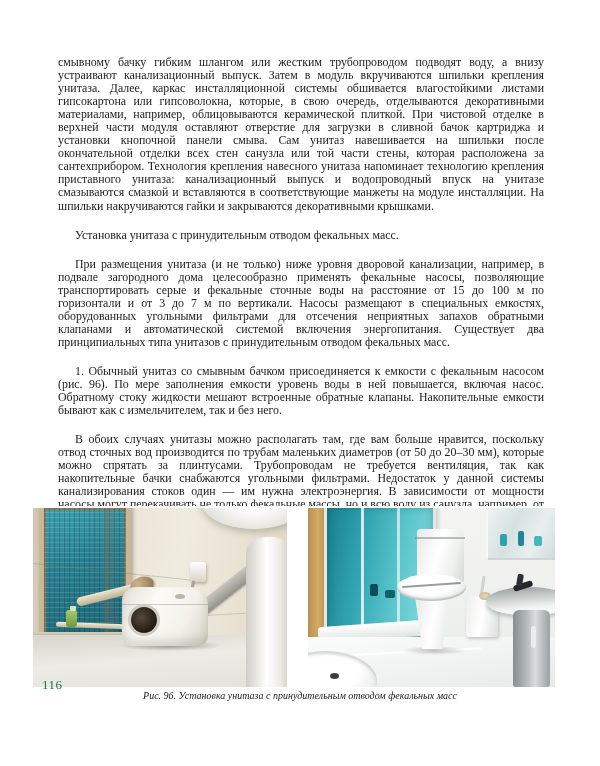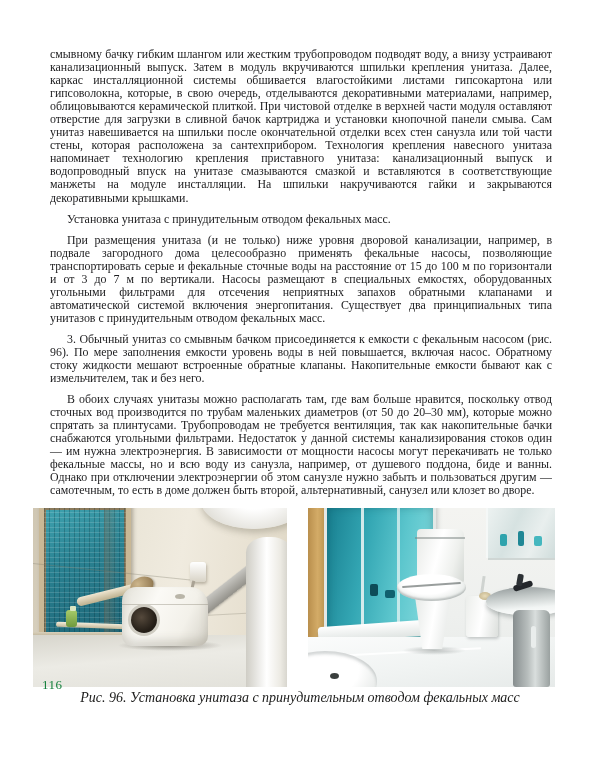--- a/index.html
+++ b/index.html
@@ -11,21 +11,21 @@
     color:#1c1c1e;
     overflow:hidden;
   }
   
   .textcol{
     position:absolute;left:42px;top:40px;width:518px;height:466px;
     overflow:hidden;
     font-size:11.9px;line-height:13.05px;
     text-align:justify;
   }
-  .textcol p{margin:8px;text-indent:17px;}
+  .textcol p{margin:16px;text-indent:17px;}
   .textcol p.no-indent{text-indent:0;}
   .textcol p.section-heading{}
   
   .photo{position:absolute;overflow:hidden;}
   .photo *{position:absolute;}
   .photo-left{left:33px;top:508px;width:254px;height:179px;}
   .photo-right{left:308px;top:508px;width:247px;height:179px;}
 
   
   .lp-wall{inset:0;background:linear-gradient(100deg,#cfc6b2 0%,#e9e4d6 30%,#f0ebdf 55%,#e6dfcf 85%,#d8d0bc 100%);}
@@ -81,34 +81,34 @@
   .rp-sink-pedestal{right:2%;top:57%;width:15%;height:43%;background:linear-gradient(90deg,#878e8f 0%,#b8bebd 40%,#d9dedd 60%,#9aa1a0 100%);border-radius:6px 6px 3px 3px;}
   .rp-sink-hole{right:7.5%;top:66%;width:5px;height:22px;background:#e9edec;border-radius:3px;}
   .rp-floor{left:0;top:72%;width:100%;height:28%;background:linear-gradient(170deg,#fbfcfc 0%,#f0f3f2 55%,#e6eae9 100%);}
   .rp-floor-gloss{left:10%;top:80%;width:60%;height:2px;background:rgba(255,255,255,.9);transform:rotate(-3deg);}
   .rp-corner-fixture{left:-14%;top:80%;width:42%;height:34%;background:radial-gradient(ellipse at 40% 30%,#ffffff 50%,#dfe3e1 85%);border-radius:50%;box-shadow:inset 0 3px 3px rgba(110,120,118,.3);}
   .rp-corner-dot{left:9%;top:92%;width:9px;height:6px;background:#3a3f3e;border-radius:50%;}
 
   
   .caption{
     position:absolute;left:40px;top:690px;width:520px;
-    text-align:center;font-style:italic;font-size:14px;color:#20201f;
+    text-align:center;font-style:italic;font-size:10px;color:#20201f;
   }
   .folio{position:absolute;left:42px;top:677px;font-size:13px;letter-spacing:.5px;color:#15803d;}
 </style>
 </head>
 <body>
 
 <div class="page">
 
   <div class="textcol">
     <p class="no-indent">смывному бачку гибким шлангом или жестким трубопроводом подводят воду, а внизу устраивают канализационный выпуск. Затем в модуль вкручиваются шпильки крепления унитаза. Далее, каркас инсталляционной системы обшивается влагостойкими листами гипсокартона или гипсоволокна, которые, в свою очередь, отделываются декоративными материалами, например, облицовываются керамической плиткой. При чистовой отделке в верхней части модуля оставляют отверстие для загрузки в сливной бачок картриджа и установки кнопочной панели смыва. Сам унитаз навешивается на шпильки после окончательной отделки всех стен санузла или той части стены, которая расположена за сантехприбором. Технология крепления навесного унитаза напоминает технологию крепления приставного унитаза: канализационный выпуск и водопроводный впуск на унитазе смазываются смазкой и вставляются в соответствующие манжеты на модуле инсталляции. На шпильки накручиваются гайки и закрываются декоративными крышками.</p>
     <p class="section-heading">Установка унитаза с принудительным отводом фекальных масс.</p>
     <p>При размещения унитаза (и не только) ниже уровня дворовой канализации, например, в подвале загородного дома целесообразно применять фекальные насосы, позволяющие транспортировать серые и фекальные сточные воды на расстояние от 15 до 100 м по горизонтали и от 3 до 7 м по вертикали. Насосы размещают в специальных емкостях, оборудованных угольными фильтрами для отсечения неприятных запахов обратными клапанами и автоматической системой включения энергопитания. Существует два принципиальных типа унитазов с принудительным отводом фекальных масс.</p>
-    <p>3. Обычный унитаз со смывным бачком присоединяется к емкости с фекальным насосом (рис. 96). По мере заполнения емкости уровень воды в ней повышается, включая насос. Обратному стоку жидкости мешают встроенные обратные клапаны. Накопительные емкости бывают как с измельчителем, так и без него.</p>
+    <p>1. Обычный унитаз со смывным бачком присоединяется к емкости с фекальным насосом (рис. 96). По мере заполнения емкости уровень воды в ней повышается, включая насос. Обратному стоку жидкости мешают встроенные обратные клапаны. Накопительные емкости бывают как с измельчителем, так и без него.</p>
     <p>В обоих случаях унитазы можно располагать там, где вам больше нравится, поскольку отвод сточных вод производится по трубам маленьких диаметров (от 50 до 20–30 мм), которые можно спрятать за плинтусами. Трубопроводам не требуется вентиляция, так как накопительные бачки снабжаются угольными фильтрами. Недостаток у данной системы канализирования стоков один — им нужна электроэнергия. В зависимости от мощности насосы могут перекачивать не только фекальные массы, но и всю воду из санузла, например, от душевого поддона, биде и ванны. Однако при отключении электроэнергии об этом санузле нужно забыть и пользоваться другим — самотечным, то есть в доме должен быть второй, альтернативный, санузел или клозет во дворе.</p>
   </div>
 
   <div class="photo photo-left">
     <div class="lp-wall"></div>
     <div class="lp-mosaic-frame">
       <div class="lp-mosaic-tex"></div>
     </div>
     <div class="lp-corner-shade"></div>
     <div class="lp-skirting"></div>

